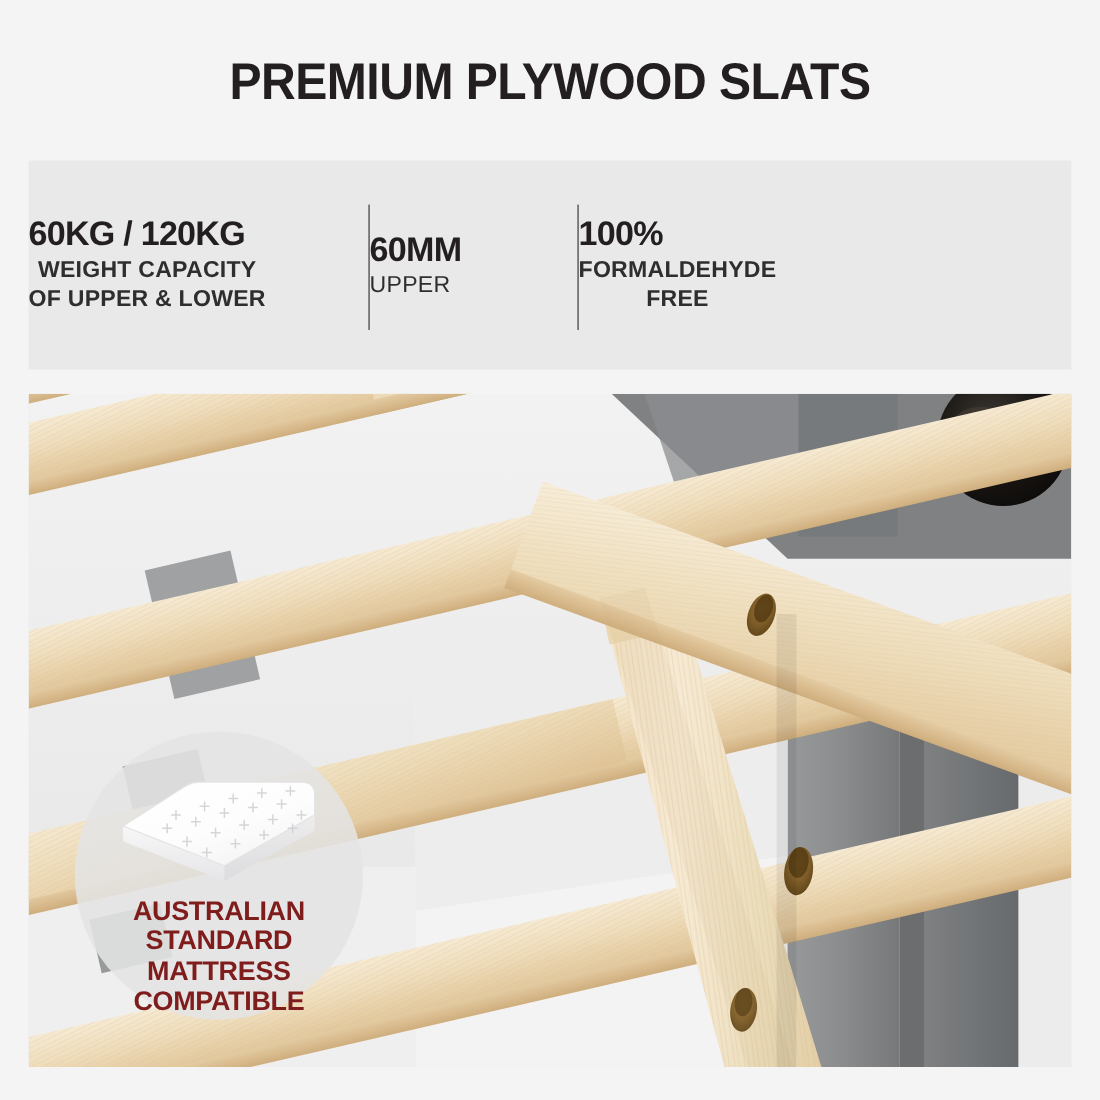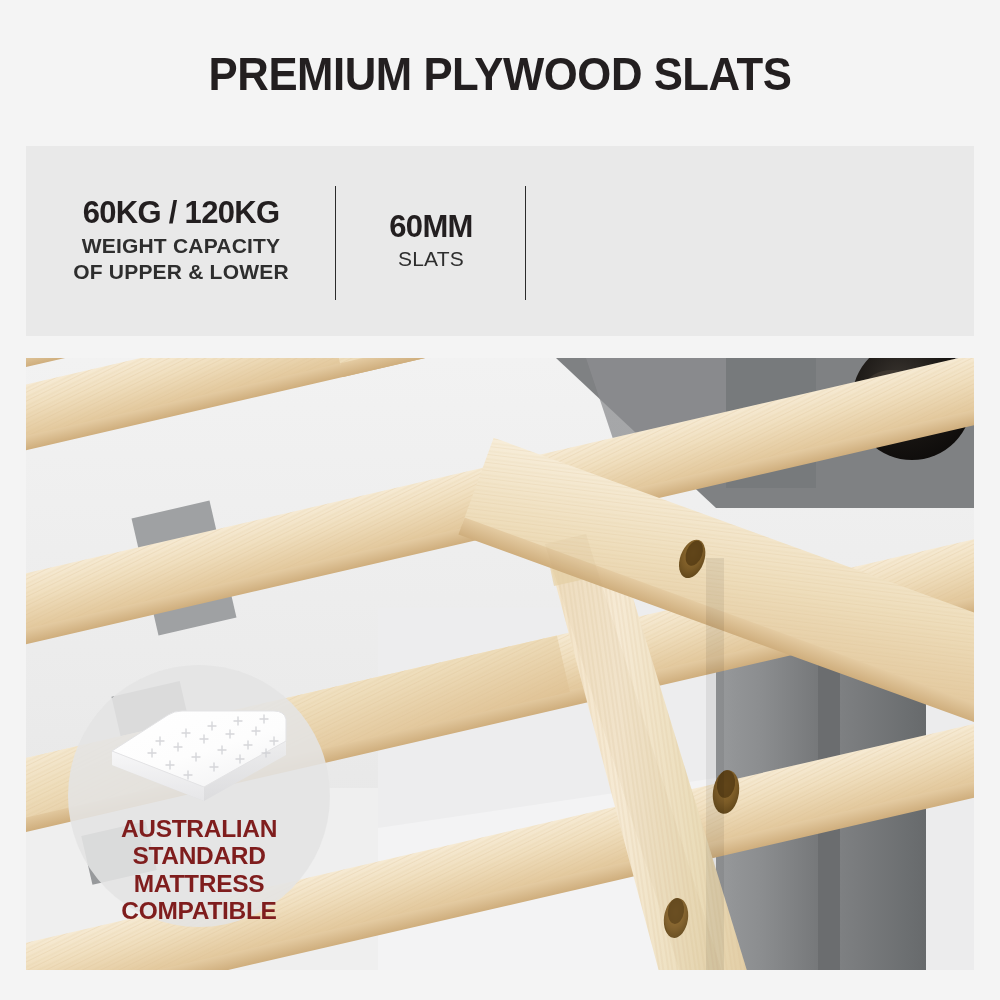--- a/index.html
+++ b/index.html
@@ -19,21 +19,21 @@
     transform:scaleX(0.93); transform-origin:center;
   }
 
   
   .spec-panel {
     position:absolute; left:26px; top:146px; width:948px; height:190px;
     background:#e9e9e9; display:flex; align-items:center;
   }
   .spec-cell {
     position:relative; height:100%;
-    display:flex; flex-direction:column; align-items:center; justify-content:center;
+    display:flex; flex-direction:column; align-items:flex-start; justify-content:center;
     text-align:center; color:#231f20;
   }
   .c1 { width:310px; }
   .c2 { width:188px; }
   .c3 { width:190px; }
   .c4 { width:260px; }
   .divider {
     position:absolute; right:0; top:40px; width:1px; height:114px; background:#2b2b2b;
   }
   .spec-big {
@@ -85,25 +85,32 @@
         <div>WEIGHT CAPACITY</div>
         <div>OF UPPER &amp; LOWER</div>
       </div>
       <span class="divider"></span>
     </div>
 
 
     <div class="spec-cell c3">
       <div class="spec-big">60MM</div>
       <div class="spec-sub">
-        <div>SLATS</div>
+        <div>UPPER</div>
       </div>
       <span class="divider"></span>
     </div>
 
+    <div class="spec-cell c4">
+      <div class="spec-big">100%</div>
+      <div class="spec-sub two">
+        <div>FORMALDEHYDE</div>
+        <div>FREE</div>
+      </div>
+    </div>
 
   </div>
 
   <div class="photo">
     <svg class="ph-svg" viewBox="0 0 948 612" preserveAspectRatio="none">
       <defs>
         <linearGradient id="bgGrad" x1="0" y1="0" x2="0" y2="1">
           <stop offset="0%" stop-color="#f2f2f2"></stop>
           <stop offset="55%" stop-color="#ebebeb"></stop>
           <stop offset="100%" stop-color="#e4e4e4"></stop>

